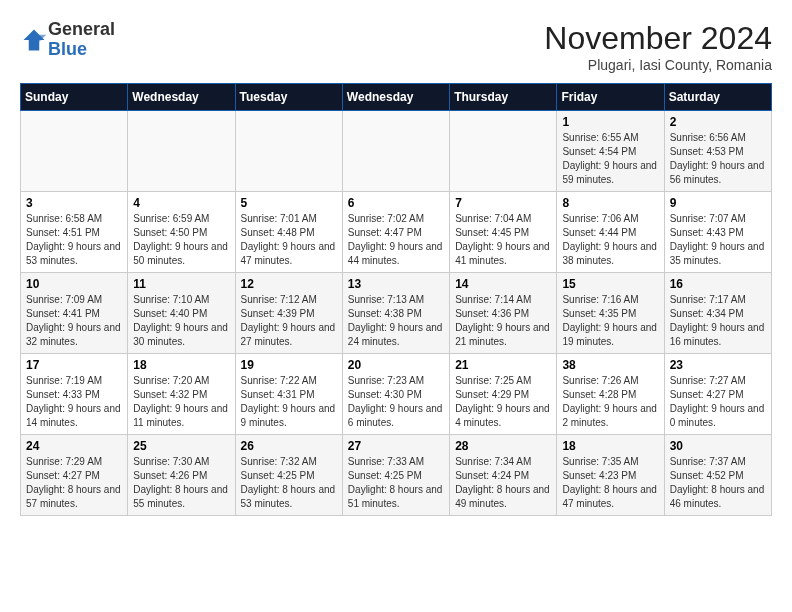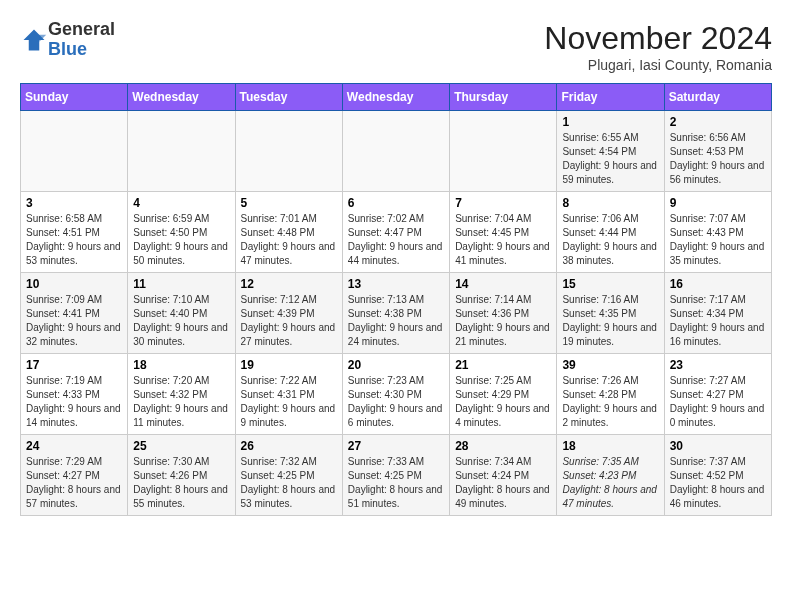--- a/index.html
+++ b/index.html
@@ -42,21 +42,21 @@
     .location {
       font-size: 14px;
       color: #444;
     }
     .calendar {
       width: 100%;
       border-collapse: collapse;
       font-size: 11px;
     }
     .calendar thead th {
-      background: #8b5cf6;
+      background: #0f172a;
       color: #fff;
       padding: 6px 4px;
       text-align: left;
       font-size: 12px;
       font-weight: bold;
       border: 1px solid #1a5aaa;
     }
     .calendar tbody td {
       vertical-align: top;
       padding: 4px 5px;
@@ -251,21 +251,21 @@
 Sunset: 4:30 PM
 Daylight: 9 hours and 6 minutes.</div>
         </td>
         <td>
           <span class="day-num">21</span>
           <div class="day-info" style="white-space: pre-line;">Sunrise: 7:25 AM
 Sunset: 4:29 PM
 Daylight: 9 hours and 4 minutes.</div>
         </td>
         <td>
-          <span class="day-num">39</span>
+          <span class="day-num">38</span>
           <div class="day-info" style="white-space: pre-line;">Sunrise: 7:26 AM
 Sunset: 4:28 PM
 Daylight: 9 hours and 2 minutes.</div>
         </td>
         <td>
           <span class="day-num">23</span>
           <div class="day-info" style="white-space: pre-line;">Sunrise: 7:27 AM
 Sunset: 4:27 PM
 Daylight: 9 hours and 0 minutes.</div>
         </td>
@@ -296,21 +296,21 @@
 Daylight: 8 hours and 51 minutes.</div>
         </td>
         <td>
           <span class="day-num">28</span>
           <div class="day-info" style="white-space: pre-line;">Sunrise: 7:34 AM
 Sunset: 4:24 PM
 Daylight: 8 hours and 49 minutes.</div>
         </td>
         <td>
           <span class="day-num">18</span>
-          <div class="day-info" style="white-space: pre-line; font-style: italic;">Sunrise: 7:35 AM
+          <div class="day-info" style="white-space: pre-line;">Sunrise: 7:35 AM
 Sunset: 4:23 PM
 Daylight: 8 hours and 47 minutes.</div>
         </td>
         <td>
           <span class="day-num">30</span>
           <div class="day-info" style="white-space: pre-line;">Sunrise: 7:37 AM
 Sunset: 4:52 PM
 Daylight: 8 hours and 46 minutes.</div>
         </td>
       </tr>

